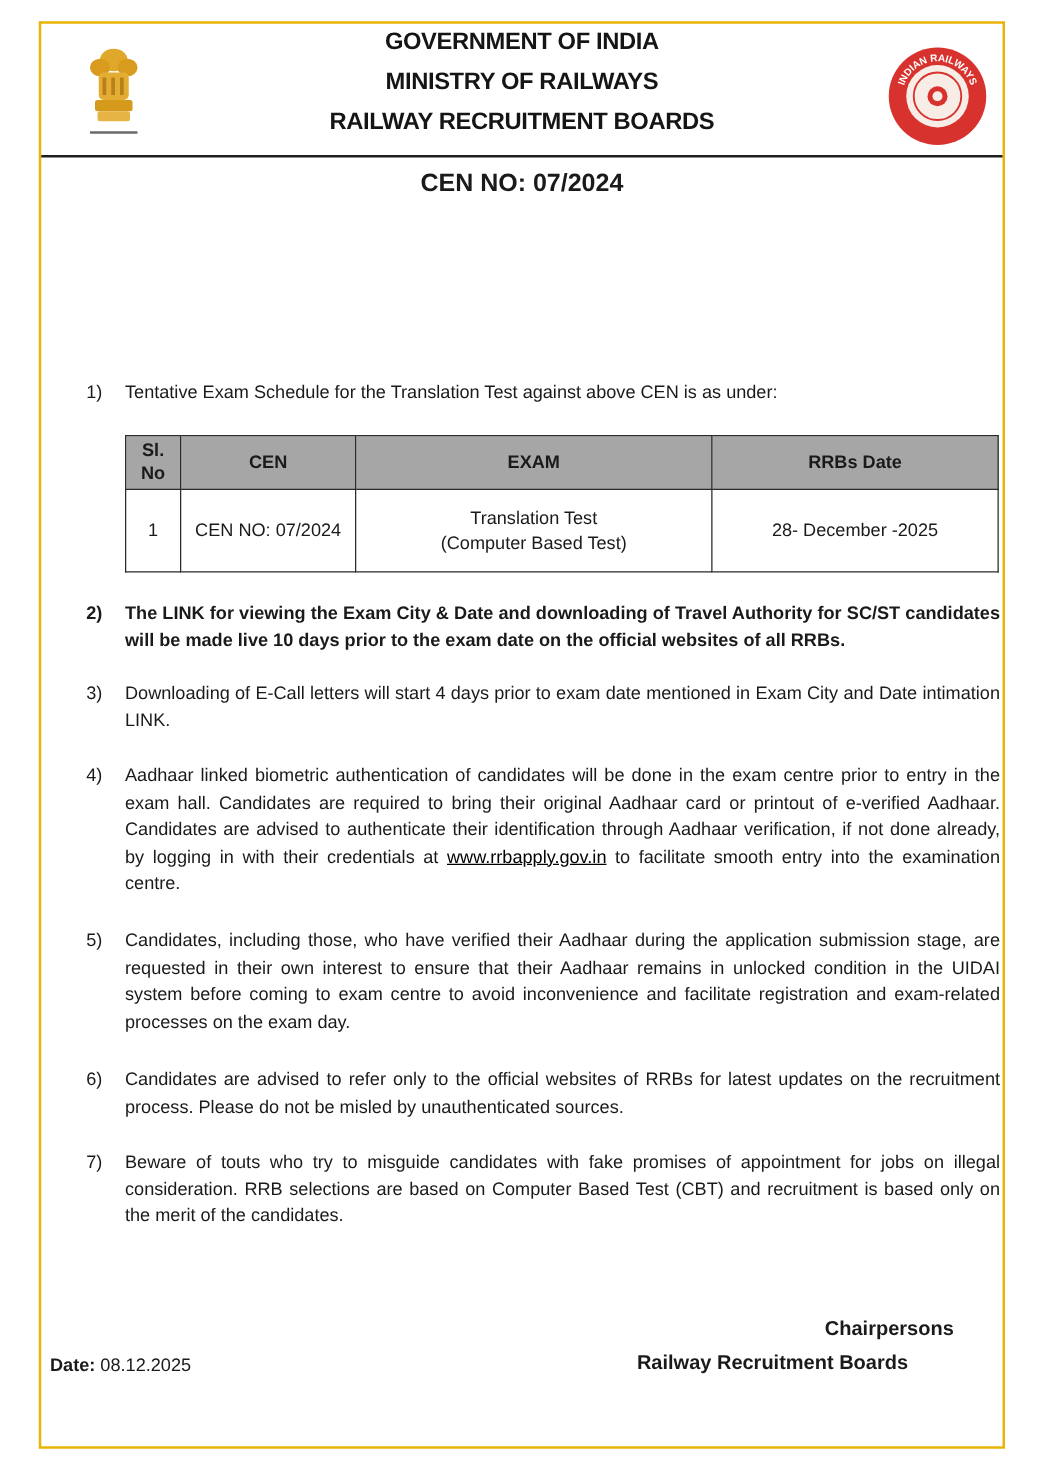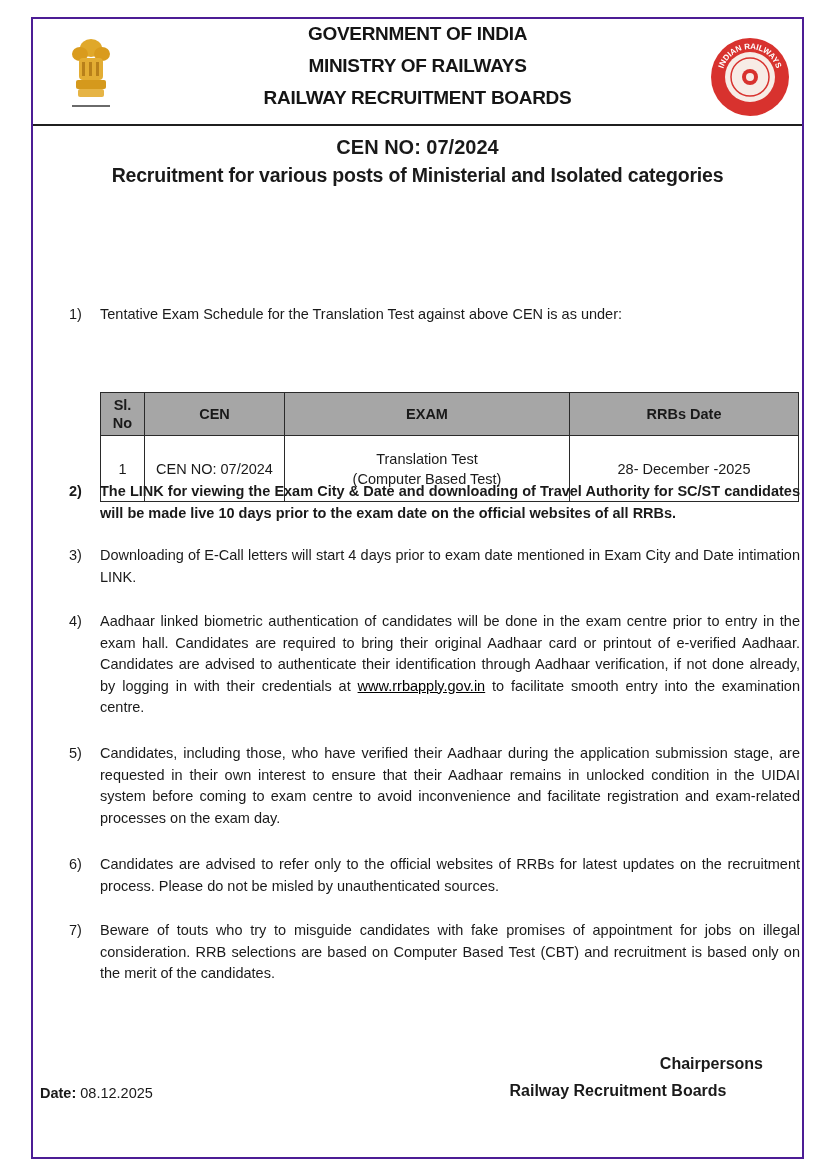--- a/index.html
+++ b/index.html
@@ -2,21 +2,21 @@
 <html><head>
 <meta charset="utf-8">
 <style>
   html, body { margin: 0; padding: 0; background: #ffffff; }
   body {
     width: 835px; height: 1173px; position: relative; overflow: hidden;
     font-family: "Liberation Sans", sans-serif; color: #1a1a1a;
   }
   .frame {
     position: absolute; left: 31px; top: 17px; width: 773px; height: 1142px;
-    border: 2px solid #4c1d95; box-sizing: border-box;
+    border: 2px solid #eab308; box-sizing: border-box;
   }
   .header {
     position: absolute; left: 0; top: 0; width: 100%; height: 107px;
     border-bottom: 2px solid #1f1f1f; box-sizing: border-box;
   }
   .header-line {
     position: absolute; left: 0; width: 100%; text-align: center;
     font-weight: bold; font-size: 19px; letter-spacing: -0.3px; color: #151515;
   }
   .emblem { position: absolute; left: 33px; top: 17px; width: 50px; height: 78px; }
@@ -32,21 +32,21 @@
   }
 
   .para { position: absolute; left: 36px; width: 730px; font-size: 14.5px; line-height: 21.5px; }
   .para .num { position: absolute; left: 0; top: 0; }
   .para .txt { position: absolute; left: 31px; width: 700px; text-align: justify; text-align-last: left; }
   .bold { font-weight: bold; }
   a.link { color: #000000; text-decoration: underline; }
 
   table.sched {
     position: absolute; left: 67px; top: 329px; width: 699px;
-    border-collapse: collapse; font-size: 14.5px; margin-top: 44px;
+    border-collapse: collapse; font-size: 14.5px;
   }
   table.sched th, table.sched td {
     border: 1.5px solid #2a2a2a; text-align: center; padding: 0 4px;
   }
   table.sched th { background: #a6a6a6; font-weight: bold; height: 42px; line-height: 18px; }
   table.sched td { height: 65px; line-height: 20px; }
   .c1 { width: 35px; } .c2 { width: 131px; } .c3 { width: 276px; }
 
   .date-line { position: absolute; left: 7px; top: 1045px; font-size: 14.5px; text-align: center; }
   .sign { position: absolute; left: 440px; width: 290px; text-align: center; font-weight: bold; font-size: 16px; }
@@ -82,21 +82,20 @@
         <circle cx="40" cy="40" r="4" fill="#f7ece6"></circle>
         <path id="arc" d="M12,40 A28,28 0 0 1 68,40" fill="none"></path>
         <text font-size="8" font-weight="bold" fill="#ffffff" font-family="Liberation Sans, sans-serif">
           <textPath href="#arc" startOffset="50%" text-anchor="middle">INDIAN RAILWAYS</textPath>
         </text>
       </svg>
     </div>
   </div>
 
   <div class="abs center cen-no">CEN NO: 07/2024</div>
-  <div class="abs center subtitle">Recruitment for various posts of Ministerial and Isolated categories</div>
 
   <div class="para" style="top:285px;">
     <span class="num">1)</span>
     <span class="txt">Tentative Exam Schedule for the Translation Test against above CEN is as under:</span>
   </div>
 
   <table class="sched">
     <thead>
       <tr>
         <th class="c1">

